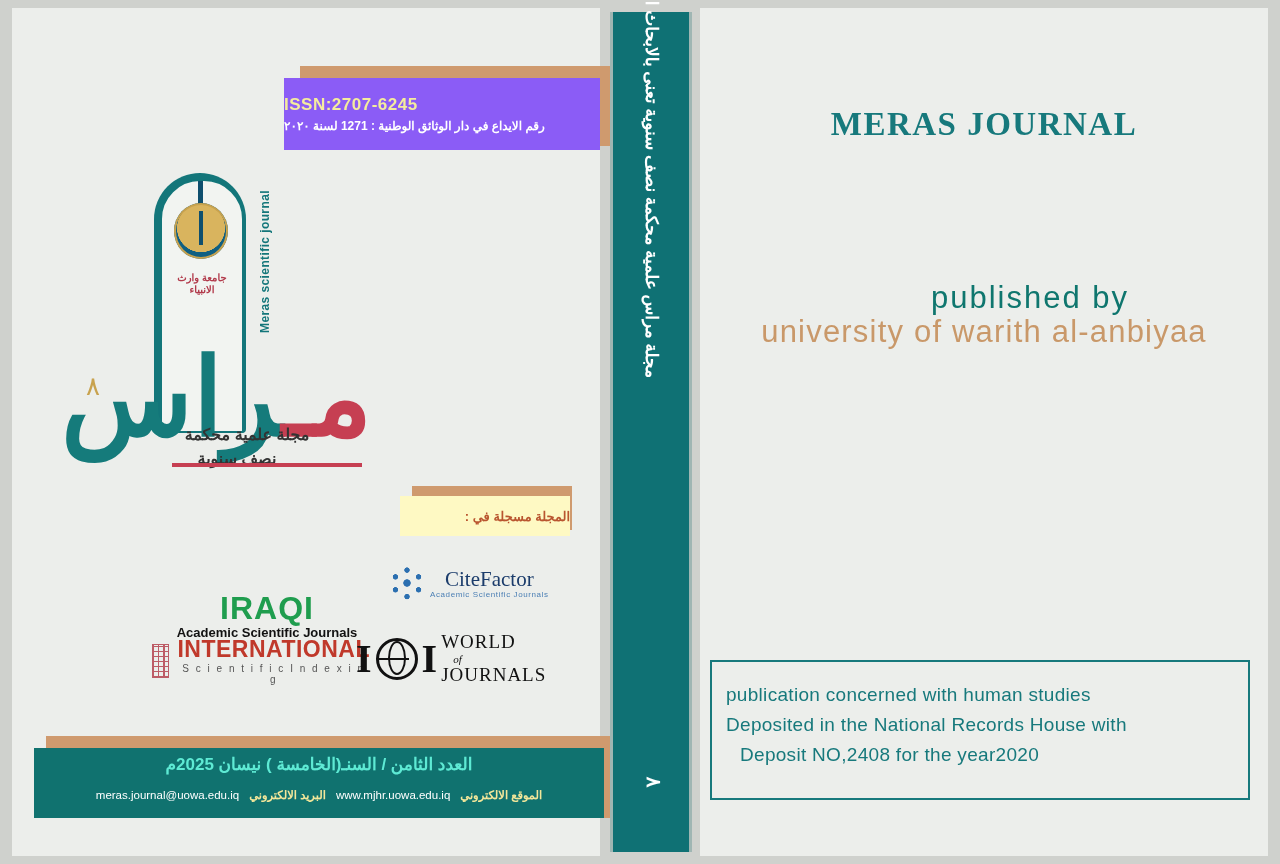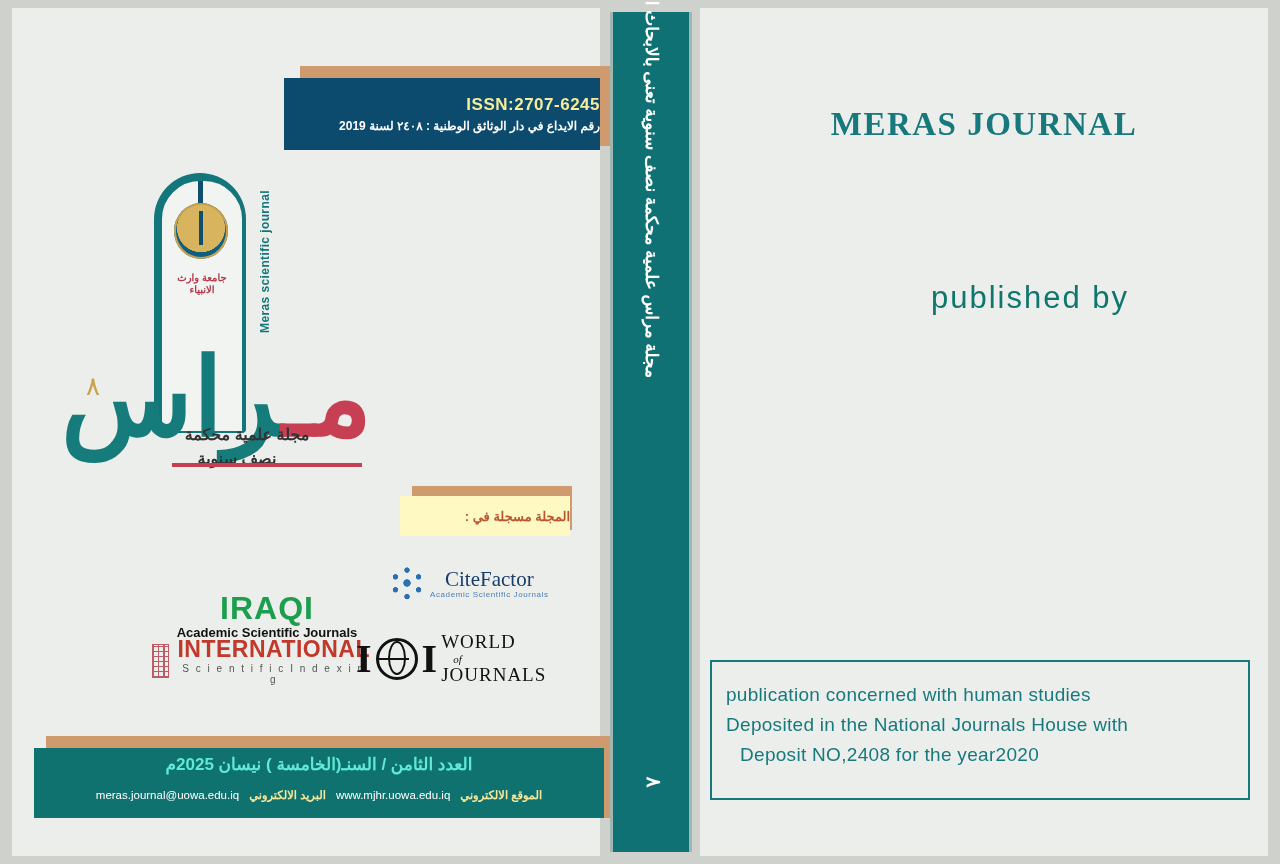--- a/index.html
+++ b/index.html
@@ -38,25 +38,25 @@
     width: 316px;
     height: 80px;
     background: #cf9a6e;
   }
   .issn-box {
     position: absolute;
     left: 272px;
     top: 70px;
     width: 316px;
     height: 72px;
-    background: #0c4a6e;
+    background: #8b5cf6;
     color: #f2e9a0;
     display: flex;
     flex-direction: column;
-    align-items: flex-end;
+    align-items: flex-start;
     justify-content: center;
     gap: 4px;
   }
   .issn-line1 {
     font-size: 17px;
     font-weight: bold;
     letter-spacing: .5px;
     color: #f4ec9e;
   }
   .issn-line2 {
@@ -532,21 +532,21 @@
 </head>
 <body>
 
 <div class="page">
 
   <div class="back-cover">
 
     <div class="issn-shadow"></div>
     <div class="issn-box">
       <div class="issn-line1">ISSN:2707-6245</div>
-      <div class="issn-line2">رقم الايداع في دار الوثائق الوطنية : ٢٤٠٨ لسنة 2019</div>
+      <div class="issn-line2">رقم الايداع في دار الوثائق الوطنية : 1271 لسنة ٢٠٢٠</div>
     </div>
 
     <div class="logo-wrap">
       <div class="arch"></div>
       <div class="arch-inner"></div>
       <div class="arch-mast"></div>
       <div class="arch-emblem"></div>
       <div class="arch-word">جامعة وارث الانبياء</div>
       <div class="side-latin">Meras scientific journal</div>
       <div class="big-ar"><span class="red">مـ</span><span>راس</span></div>
@@ -612,21 +612,22 @@
   </div>
 
   <div class="spine">
     <div class="spine-text">مجلة مراس علمية محكمة نصف سنوية تعنى بالابحاث الانسانية</div>
     <div class="spine-num">٨</div>
   </div>
 
   <div class="front-cover">
     <div class="journal-title">MERAS JOURNAL</div>
     <div class="pub-by">published by</div>
+    <div class="pub-univ">university of warith al-anbiyaa</div>
 
     <div class="note-box">
       <div class="note-line">publication concerned with human studies</div>
-      <div class="note-line">Deposited in the National Journals House with</div>
+      <div class="note-line">Deposited in the National Records House with</div>
       <div class="note-line indent">Deposit NO,2408 for the year2020</div>
     </div>
   </div>
 
 </div>
 
 </body></html>

